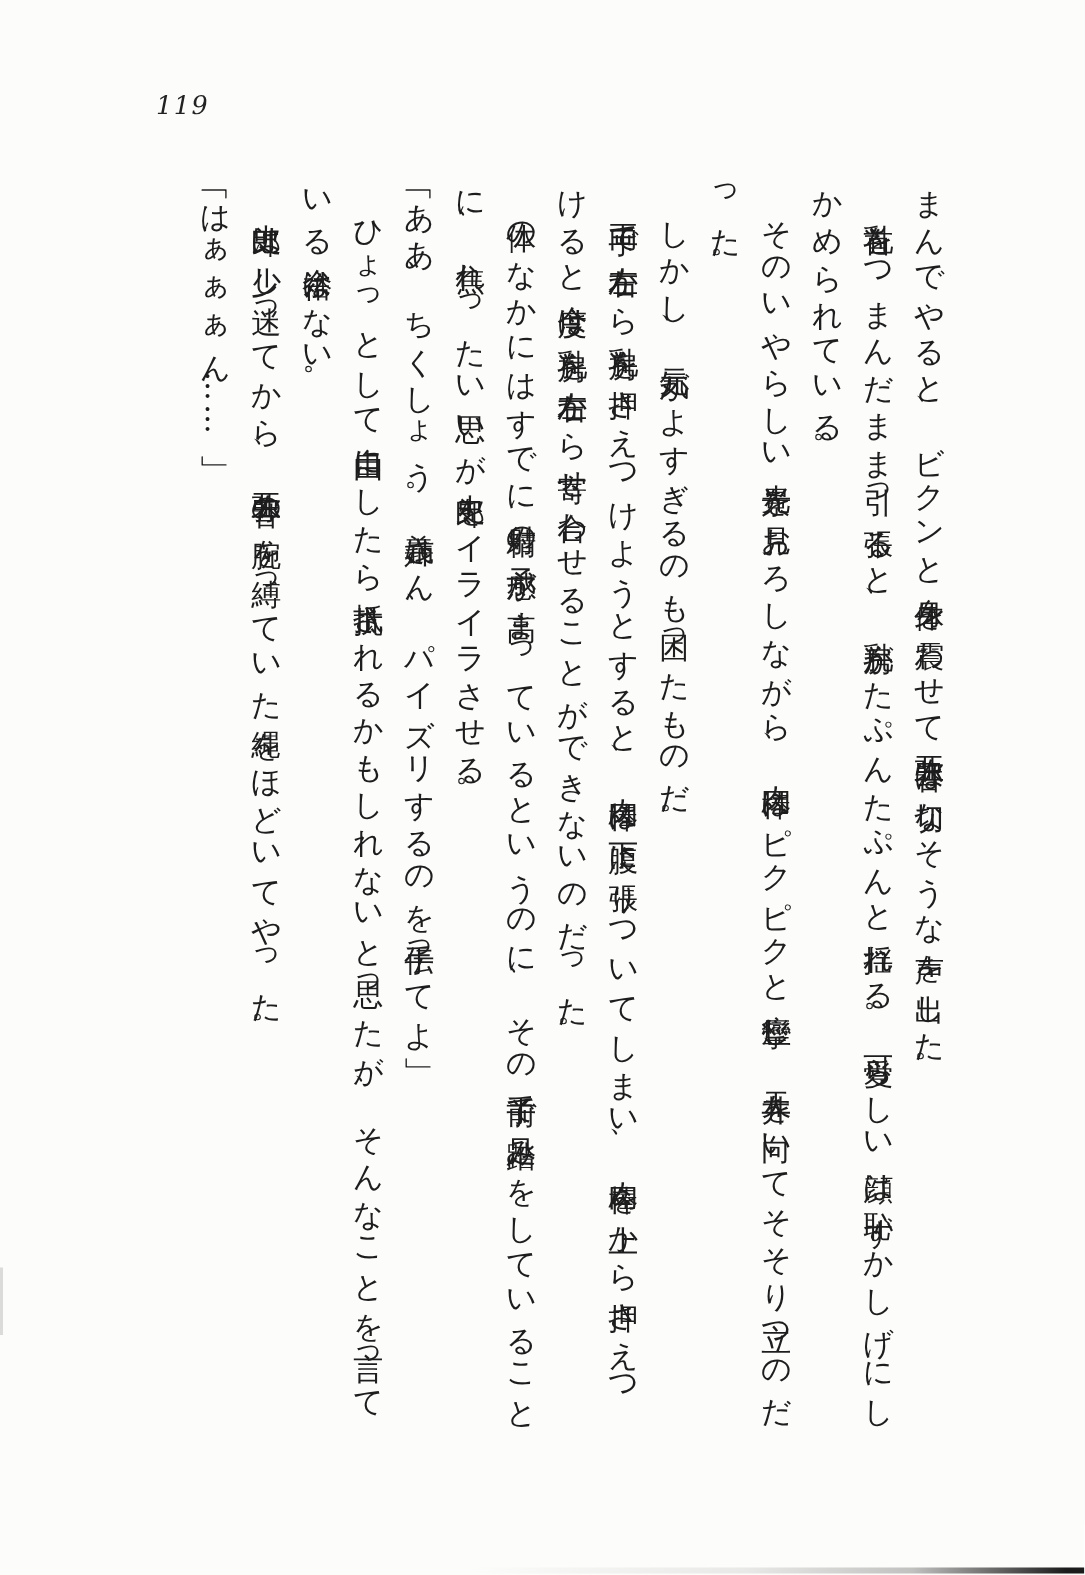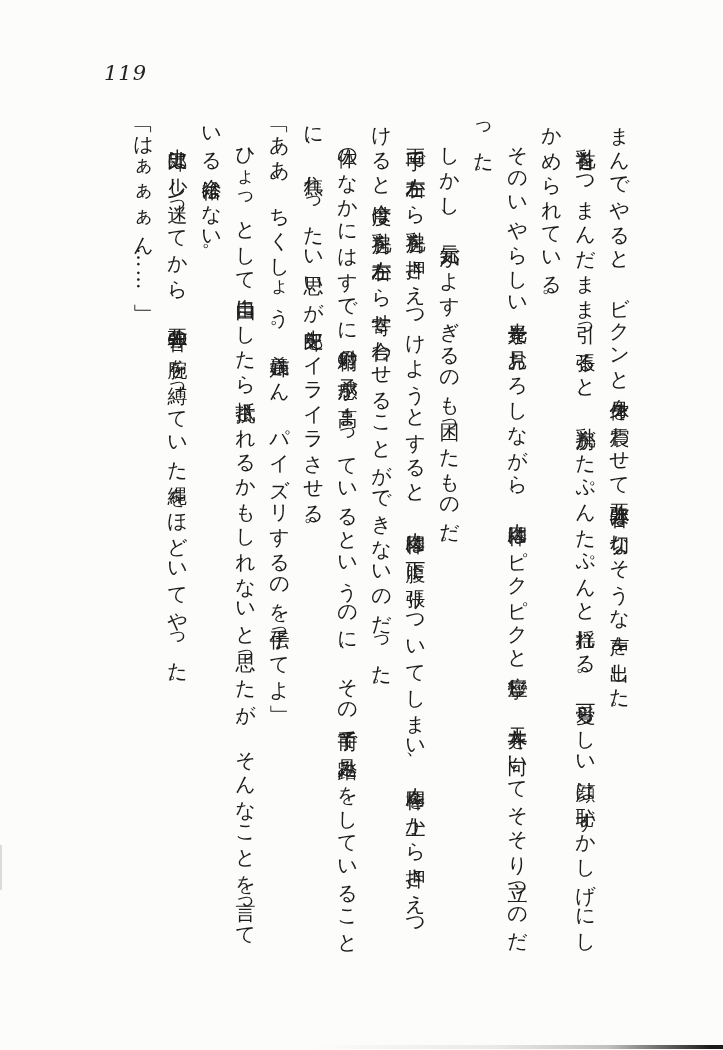--- a/index.html
+++ b/index.html
@@ -13,21 +13,21 @@
     height: 1050px;
     background: #fcfcfb;
     overflow: hidden;
     font-family: "DejaVu Serif", serif;
   }
   
   .pagenum {
     position: absolute;
     top: 61px;
     left: 104px;
-    font-size: 21px;
+    font-size: 17px;
     font-style: italic;
     letter-spacing: 1px;
     color: #222;
     font-family: "DejaVu Serif", serif;
   }
   
   .body-text {
     position: absolute;
     top: 113px;
     right: 86px;

